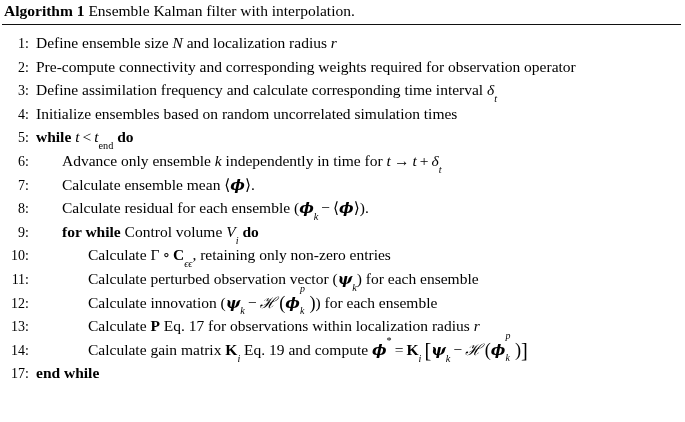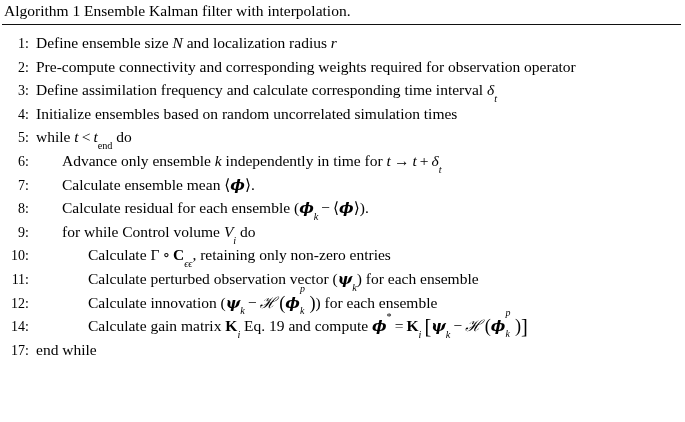--- a/index.html
+++ b/index.html
@@ -23,21 +23,21 @@
   }
 
   
   .alg-header {
     font-size: 15.5px;
     line-height: 21px;
     padding: 0 0 3px 2px;
     white-space: nowrap;
   }
   .alg-header .kw {
-    font-weight: normal;
+    font-weight: bold;
   }
 
   .rule-thick {
     border-bottom: 1.6px solid #111;
     width: 100%;
   }
 
   .alg-body {
     padding-top: 7px;
     padding-bottom: 6px;
@@ -59,21 +59,21 @@
     font-size: 14px;
     box-sizing: border-box;
   }
   .txt {
     flex: 1 1 auto;
   }
   .ind1 .txt { padding-left: 26px; }
   .ind2 .txt { padding-left: 52px; }
 
   
-  .kw { font-weight: normal; }
+  .kw { font-weight: bold; }
   .mi { font-style: italic; }
   .mup { font-style: normal; }
   .vec { font-weight: bold; font-style: italic; font-family: "DejaVu Serif", serif; }
   .bm  { font-weight: bold; font-family: "Liberation Serif", serif; }
   .cal { font-style: italic; font-family: "DejaVu Serif", serif; }
   .op { padding: 0 3px; }
 
   sub, sup {
     font-size: 0.66em;
     line-height: 0;
@@ -179,20 +179,24 @@
     <div class="alg-line ind2">
       <span class="ln">11:</span>
       <span class="txt"><span>Calculate perturbed observation vector</span>&nbsp;(<span class="vec">ψ</span><sub class="mi">k</sub>)&nbsp;<span>for each ensemble</span></span>
     </div>
 
     <div class="alg-line ind2">
       <span class="ln">12:</span>
       <span class="txt"><span>Calculate innovation</span>&nbsp;(<span class="vec">ψ</span><sub class="mi">k</sub><span class="op">−</span><span class="cal">ℋ</span> <span class="pbr">(</span><span class="vec">ϕ</span><span class="stack"><sup class="mi">p</sup><sub class="mi">k</sub></span><span class="pbr">)</span>)&nbsp;<span>for each ensemble</span></span>
     </div>
 
+    <div class="alg-line ind2">
+      <span class="ln">13:</span>
+      <span class="txt"><span>Calculate</span>&nbsp;<span class="bm">P</span>&nbsp;<span>Eq. 17</span>&nbsp;<span>for observations within localization radius</span>&nbsp;<span class="mi">r</span></span>
+    </div>
 
     <div class="alg-line ind2">
       <span class="ln">14:</span>
       <span class="txt"><span>Calculate gain matrix</span>&nbsp;<span class="bm">K</span><sub class="mi">i</sub>&nbsp;<span>Eq. 19</span>&nbsp;<span>and compute</span>&nbsp;<span class="vec">ϕ</span><sup>*</sup><span class="op">=</span><span class="bm">K</span><sub class="mi">i</sub> <span class="bigbr">[</span><span class="vec">ψ</span><sub class="mi">k</sub><span class="op">−</span><span class="cal">ℋ</span> <span class="pbr">(</span><span class="vec">ϕ</span><span class="stack"><sup class="mi">p</sup><sub class="mi">k</sub></span><span class="pbr">)</span><span class="bigbr">]</span></span>
     </div>
 
 
 
     <div class="alg-line">
       <span class="ln">17:</span>

